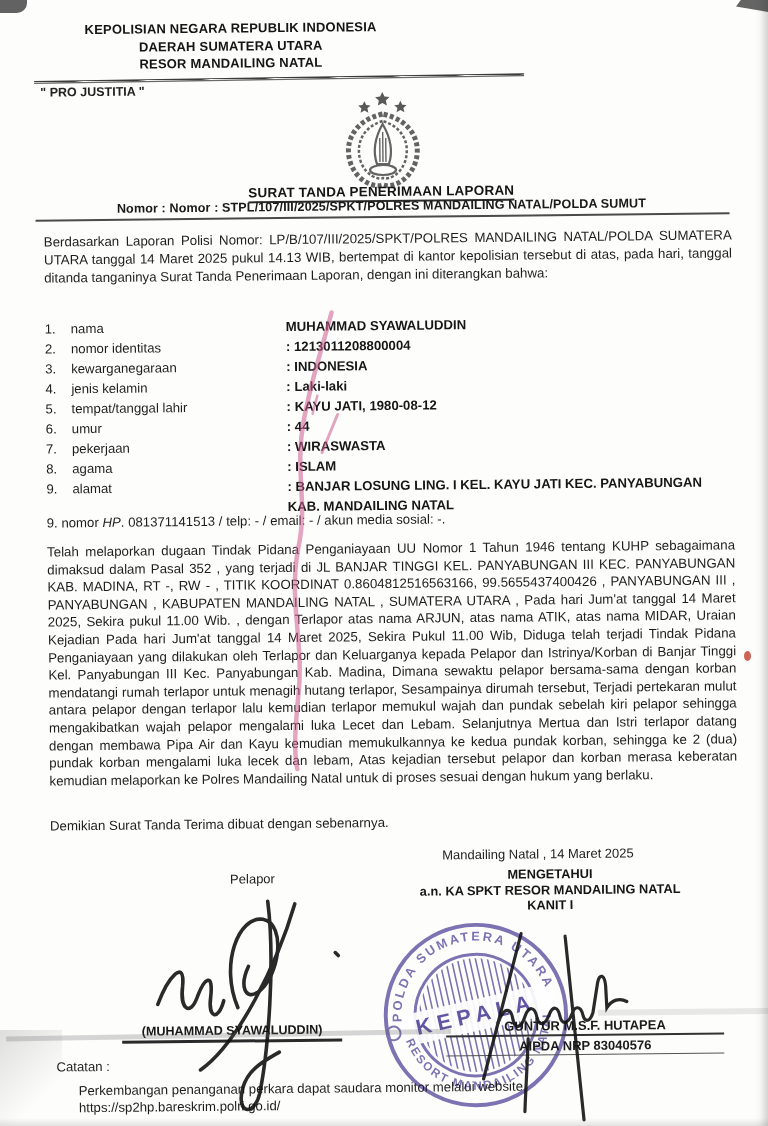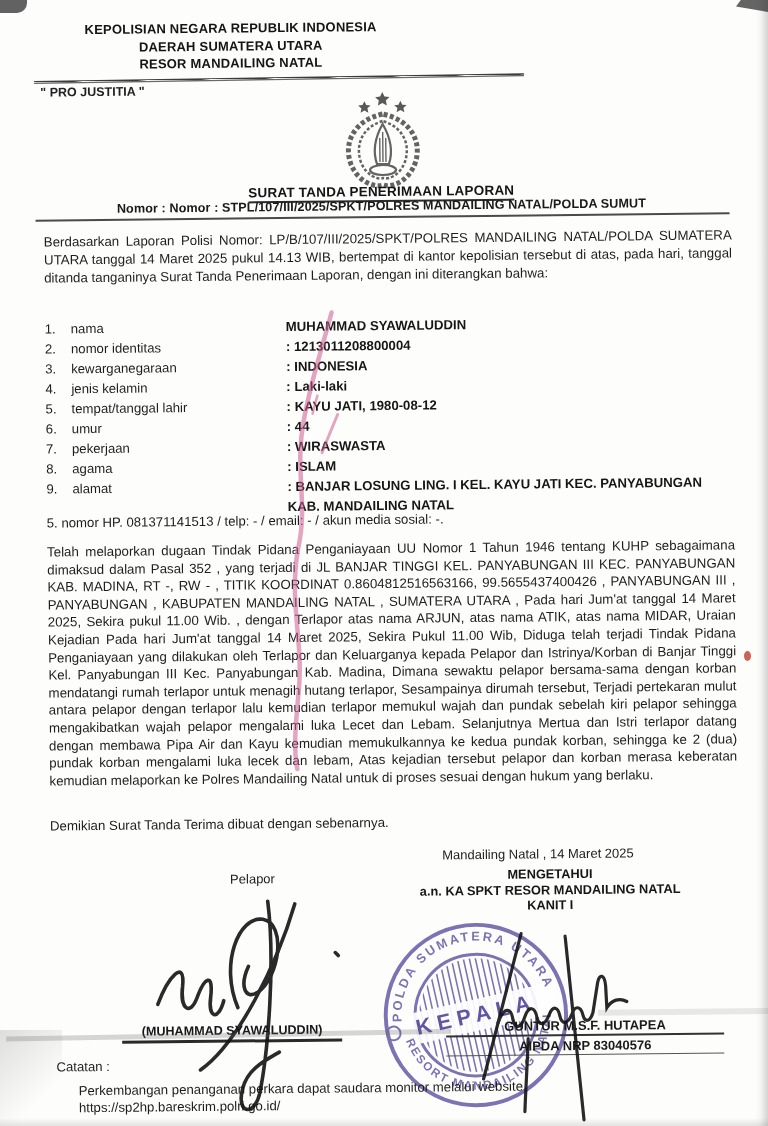--- a/index.html
+++ b/index.html
@@ -32,21 +32,21 @@
      line-height:18px;color:#1e1e1e;}
   .intro{top:230px;}
   .bodypara{top:540px;line-height:17.6px;}
   .closing{left:46px;top:815px;font-size:13.3px;color:#1e1e1e;}
   
   .idrow{left:46px;width:688px;display:flex;font-size:13.2px;line-height:20px;}
   .idrow .no{width:26px;flex:none;}
   .idrow .lab{width:215px;flex:none;}
   .idrow .val{flex:1;font-weight:bold;color:#161616;}
   .hpline{left:46px;top:512px;font-size:13.2px;color:#1c1c1c;}
-  .hpline .it{}
+  .hpline .it{font-style:italic;}
   
   .placedate{left:438px;top:848px;font-size:13px;color:#222;}
   .pelapor{left:198px;top:870px;font-size:13px;width:100px;text-align:center;}
   .approve{left:388px;top:868px;width:315px;text-align:center;font-weight:bold;
      font-size:12.8px;line-height:15.5px;color:#161616;}
   .repname{left:116px;top:1022px;width:220px;text-align:center;font-weight:bold;
      font-size:12.6px;border-bottom:3px solid #2a2a2a;padding-bottom:2px;color:#171717;}
   .appname{left:440px;top:1020px;width:278px;text-align:center;font-weight:bold;
      font-size:13px;border-bottom:2px solid #333;padding-bottom:1px;color:#1b1b1b;}
   .apprank{left:440px;top:1040px;width:278px;text-align:center;font-weight:bold;
@@ -152,21 +152,21 @@
       <span class="val">: ISLAM</span>
     </div>
     <div class="abs idrow" style="top:476px">
       <span class="no">9.</span>
       <span class="lab">alamat</span>
       <span class="val">: BANJAR LOSUNG LING. I KEL. KAYU JATI KEC. PANYABUNGAN KAB. MANDAILING NATAL</span>
     </div>
   </div>
 
   <div class="abs hpline">
-    <span>5. nomor </span><span class="it">HP</span><span>. 081371141513 / telp: - / email: - / akun media sosial: -.</span>
+    <span>9. nomor </span><span class="it">HP</span><span>. 081371141513 / telp: - / email: - / akun media sosial: -.</span>
   </div>
 
   <div class="abs para bodypara">Telah melaporkan dugaan Tindak Pidana Penganiayaan UU Nomor 1 Tahun 1946 tentang KUHP sebagaimana dimaksud dalam Pasal 352 , yang terjadi di JL BANJAR TINGGI KEL. PANYABUNGAN III KEC. PANYABUNGAN KAB. MADINA, RT -, RW - , TITIK KOORDINAT 0.8604812516563166, 99.5655437400426 , PANYABUNGAN III , PANYABUNGAN , KABUPATEN MANDAILING NATAL , SUMATERA UTARA , Pada hari Jum'at tanggal 14 Maret 2025, Sekira pukul 11.00 Wib. , dengan Terlapor atas nama ARJUN, atas nama ATIK, atas nama MIDAR, Uraian Kejadian Pada hari Jum'at tanggal 14 Maret 2025, Sekira Pukul 11.00 Wib, Diduga telah terjadi Tindak Pidana Penganiayaan yang dilakukan oleh Terlapor dan Keluarganya kepada Pelapor dan Istrinya/Korban di Banjar Tinggi Kel. Panyabungan III Kec. Panyabungan Kab. Madina, Dimana sewaktu pelapor bersama-sama dengan korban mendatangi rumah terlapor untuk menagih hutang terlapor, Sesampainya dirumah tersebut, Terjadi pertekaran mulut antara pelapor dengan terlapor lalu kemudian terlapor memukul wajah dan pundak sebelah kiri pelapor sehingga mengakibatkan wajah pelapor mengalami luka Lecet dan Lebam. Selanjutnya Mertua dan Istri terlapor datang dengan membawa Pipa Air dan Kayu kemudian memukulkannya ke kedua pundak korban, sehingga ke 2 (dua) pundak korban mengalami luka lecek dan lebam, Atas kejadian tersebut pelapor dan korban merasa keberatan kemudian melaporkan ke Polres Mandailing Natal untuk di proses sesuai dengan hukum yang berlaku.</div>
 
   <div class="abs closing">Demikian Surat Tanda Terima dibuat dengan sebenarnya.</div>
 
   <div class="abs placedate">Mandailing Natal , 14 Maret 2025</div>
   <div class="abs pelapor">Pelapor</div>
 
   <div class="abs approve">

